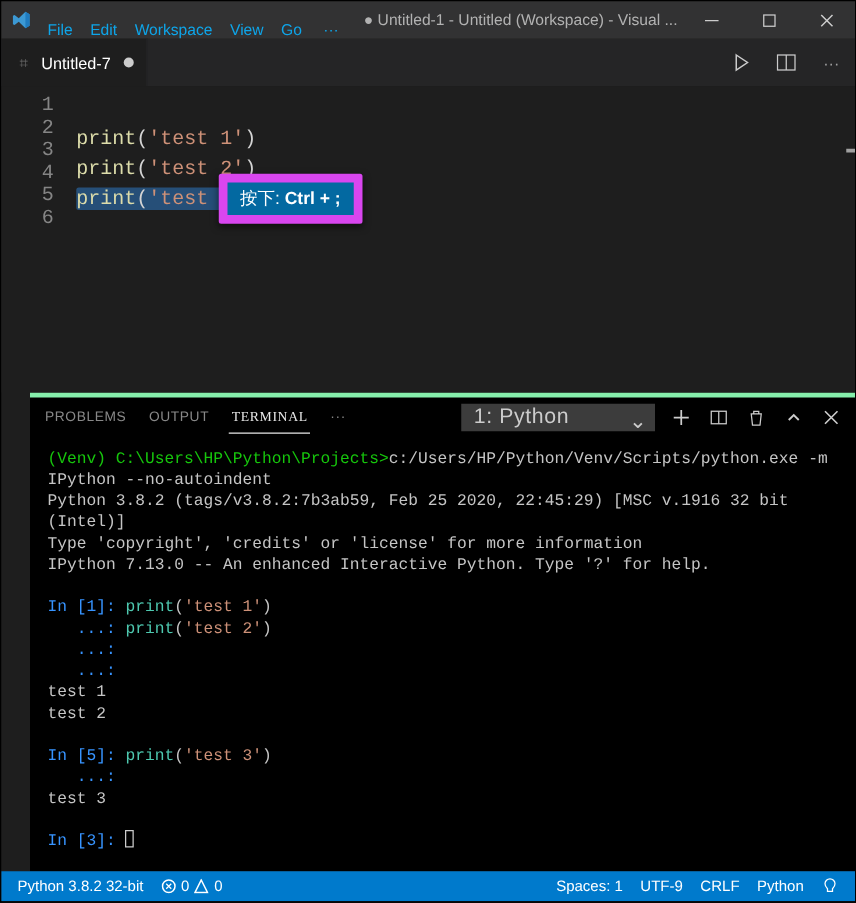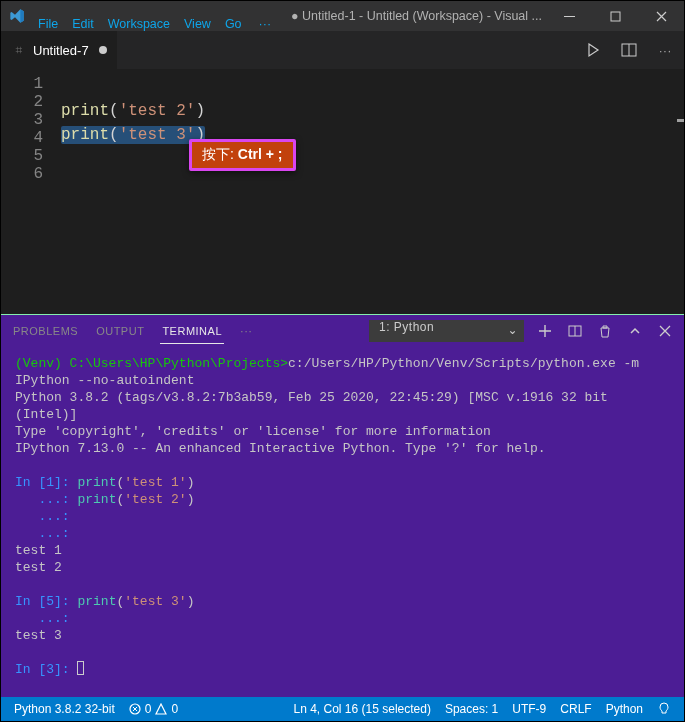--- a/index.html
+++ b/index.html
@@ -119,70 +119,71 @@
     .tok-fn { color: #dcdcaa; }
     .tok-punc { color: #d4d4d4; }
     .tok-str { color: #ce9178; }
     .sel {
       background: #264f78;
       border-radius: 2px;
     }
     .tooltip {
       position: absolute;
       top: 70px;
-      left: 188px;
-      background: #c2410c;
-      border: 3px solid #d946ef;
+      left: 174px;
+      background: #0369a1;
+      border: 7px solid #d946ef;
       color: #ffffff;
       padding: 4px 10px;
       font-size: 14px;
       font-family: "Segoe UI", sans-serif;
       border-radius: 2px;
       box-shadow: 0 2px 6px rgba(0,0,0,0.5);
     }
     .tooltip b { font-weight: bold; }
     .overview-ruler {
       position: absolute;
       right: 0; top: 50px;
       width: 7px; height: 3px;
       background: #a0a0a0;
     }
 
     
     .panel {
       flex: 1;
       display: flex; flex-direction: column;
-      border-top: 1px solid #86efac;
-      background: #4c1d95;
+      border-top: 4px solid #86efac;
+      background: #000000;
       min-height: 0;
+      margin-left: 23px;
     }
     .panel-tabs {
       height: 32px;
       display: flex; align-items: center;
       padding: 0 10px;
       gap: 14px;
       color: #888;
       font-size: 11px;
       letter-spacing: 0.5px;
     }
     .panel-tab { padding: 6px 2px; cursor: default; }
-    .panel-tab.active { color: #e7e7e7; border-bottom: 1px solid #e7e7e7; }
+    .panel-tab.active { color: #e7e7e7; border-bottom: 1px solid #e7e7e7; font-family: Liberation Serif, serif; }
     .panel-right {
       margin-left: auto;
       display: flex; align-items: center;
       gap: 12px;
     }
     .panel-select {
       background: #3c3c3c;
       color: #ccc;
       border: none;
       height: 22px;
       padding: 0 22px 0 10px;
       width: 155px;
-      font-size: 12px;
+      font-size: 17px;
       position: relative;
     }
     .panel-icon {
       width: 18px; height: 18px;
       display: flex; align-items: center; justify-content: center;
       color: #ccc; cursor: default;
     }
     .terminal-body {
       flex: 1;
       padding: 8px 14px;
@@ -282,20 +283,21 @@
   <div class="gutter">
     <div>1</div>
       <div>2</div>
       <div>3</div>
       <div>4</div>
       <div>5</div>
       <div>6</div>
   </div>
   <div class="code">
     <div class="code-line"> </div>
+    <div class="code-line"><span class="tok-fn">print</span><span class="tok-punc">(</span><span class="tok-str">'test 1'</span><span class="tok-punc">)</span></div>
     <div class="code-line"><span class="tok-fn">print</span><span class="tok-punc">(</span><span class="tok-str">'test 2'</span><span class="tok-punc">)</span></div>
     <div class="code-line"><span class="sel"><span class="tok-fn">print</span><span class="tok-punc">(</span><span class="tok-str">'test 3'</span><span class="tok-punc">)</span></span></div>
     <div class="code-line"> </div>
     <div class="code-line"> </div>
   </div>
   <div class="tooltip">
     <span>按下: </span><b>Ctrl + ;</b>
   </div>
   <div class="overview-ruler"></div>
 </div>
@@ -366,21 +368,20 @@
         <circle cx="6" cy="6" r="5" fill="none" stroke="#fff" stroke-width="1.2"></circle>
         <path d="M4 4l4 4M8 4l-4 4" stroke="#fff"></path>
       </svg>
     <span>0</span>
     <svg width="12" height="12" viewBox="0 0 12 12">
         <path d="M6 1l5 10H1L6 1z" fill="none" stroke="#fff" stroke-width="1.2"></path>
       </svg>
     <span>0</span>
   </div>
   <div class="status-right">
-    <div class="status-item">Ln 4, Col 16 (15 selected)</div>
     <div class="status-item">Spaces: 1</div>
     <div class="status-item">UTF-9</div>
     <div class="status-item">CRLF</div>
     <div class="status-item">Python</div>
     <div class="status-item">
       <svg width="14" height="14" viewBox="0 0 14 14">
           <path d="M7 1a4 4 0 0 1 4 4c0 2-1 3-2 4v2H5v-2c-1-1-2-2-2-4a4 4 0 0 1 4-4z" fill="none" stroke="#fff"></path>
         </svg>
     </div>
   </div>

